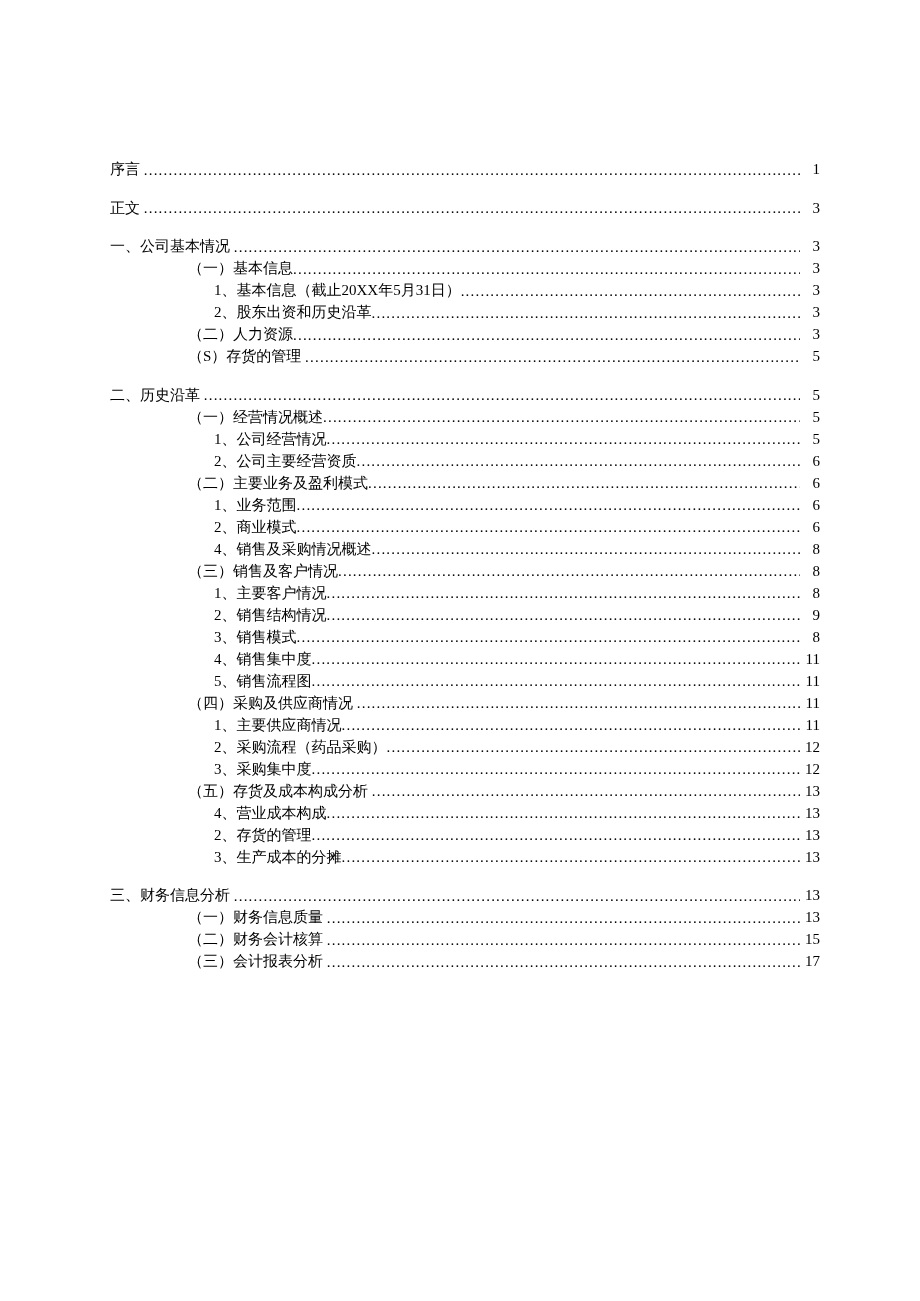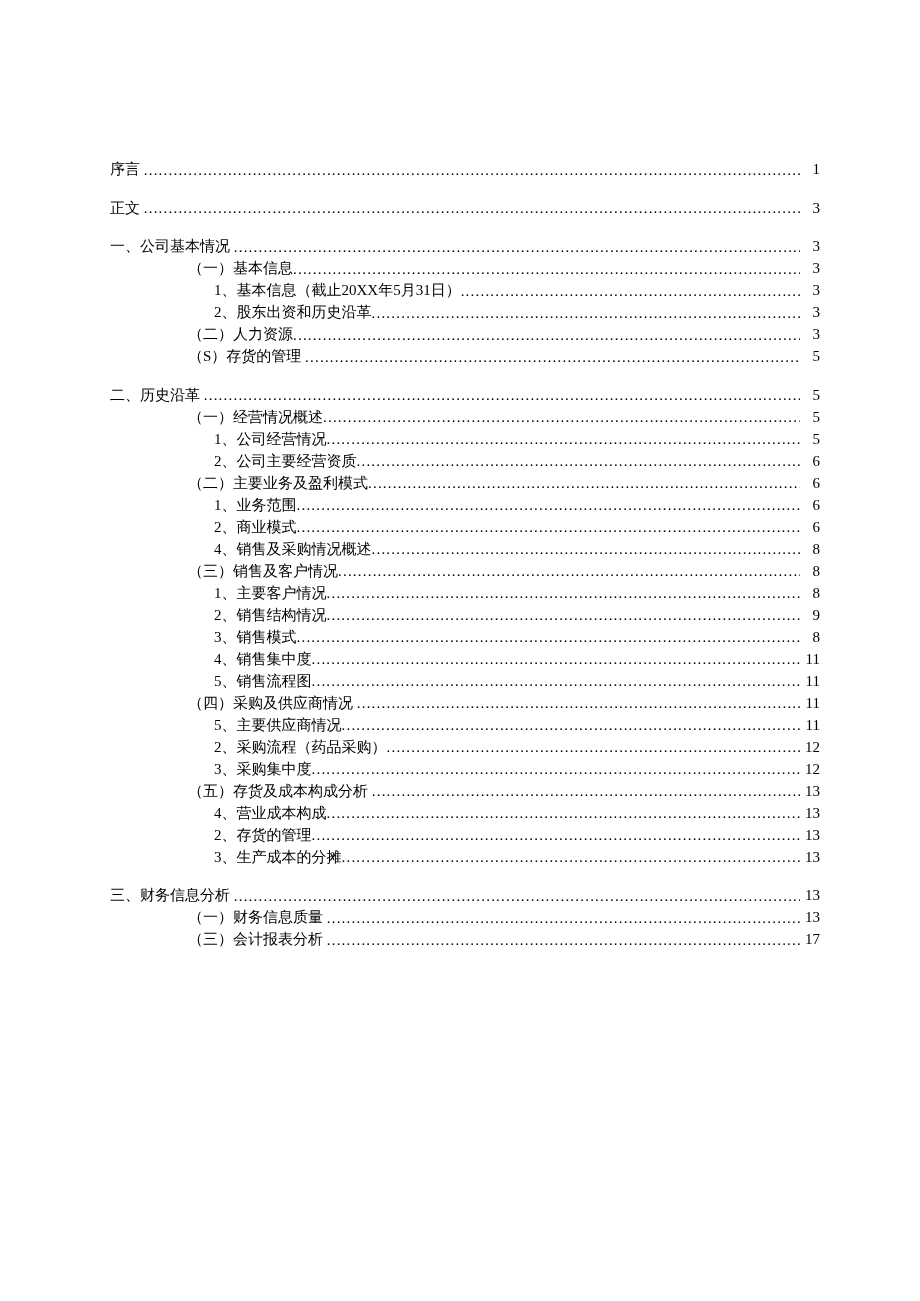--- a/index.html
+++ b/index.html
@@ -179,21 +179,21 @@
         <span class="toc-dots"></span>
         <span class="toc-page">11</span>
       </div>
       <div class="toc-line lvl1">
         <span class="toc-title">（四）采购及供应商情况</span>
         <span>&nbsp;</span>
         <span class="toc-dots"></span>
         <span class="toc-page">11</span>
       </div>
       <div class="toc-line lvl2">
-        <span class="toc-title">5、主要供应商情况</span>
+        <span class="toc-title">1、主要供应商情况</span>
         <span class="toc-dots"></span>
         <span class="toc-page">11</span>
       </div>
       <div class="toc-line lvl2">
         <span class="toc-title">2、采购流程（药品采购）</span>
         <span class="toc-dots"></span>
         <span class="toc-page">12</span>
       </div>
       <div class="toc-line lvl2">
         <span class="toc-title">3、采购集中度</span>
@@ -225,20 +225,26 @@
         <span class="toc-title">三、财务信息分析</span>
         <span>&nbsp;</span>
         <span class="toc-dots"></span>
         <span class="toc-page">13</span>
       </div>
       <div class="toc-line lvl1">
         <span class="toc-title">（一）财务信息质量</span>
         <span>&nbsp;</span>
         <span class="toc-dots"></span>
         <span class="toc-page">13</span>
+      </div>
+      <div class="toc-line lvl1">
+        <span class="toc-title">（二）财务会计核算</span>
+        <span>&nbsp;</span>
+        <span class="toc-dots"></span>
+        <span class="toc-page">15</span>
       </div>
       <div class="toc-line lvl1">
         <span class="toc-title">（三）会计报表分析</span>
         <span>&nbsp;</span>
         <span class="toc-dots"></span>
         <span class="toc-page">17</span>
       </div>
     </div>
 </div>
 

